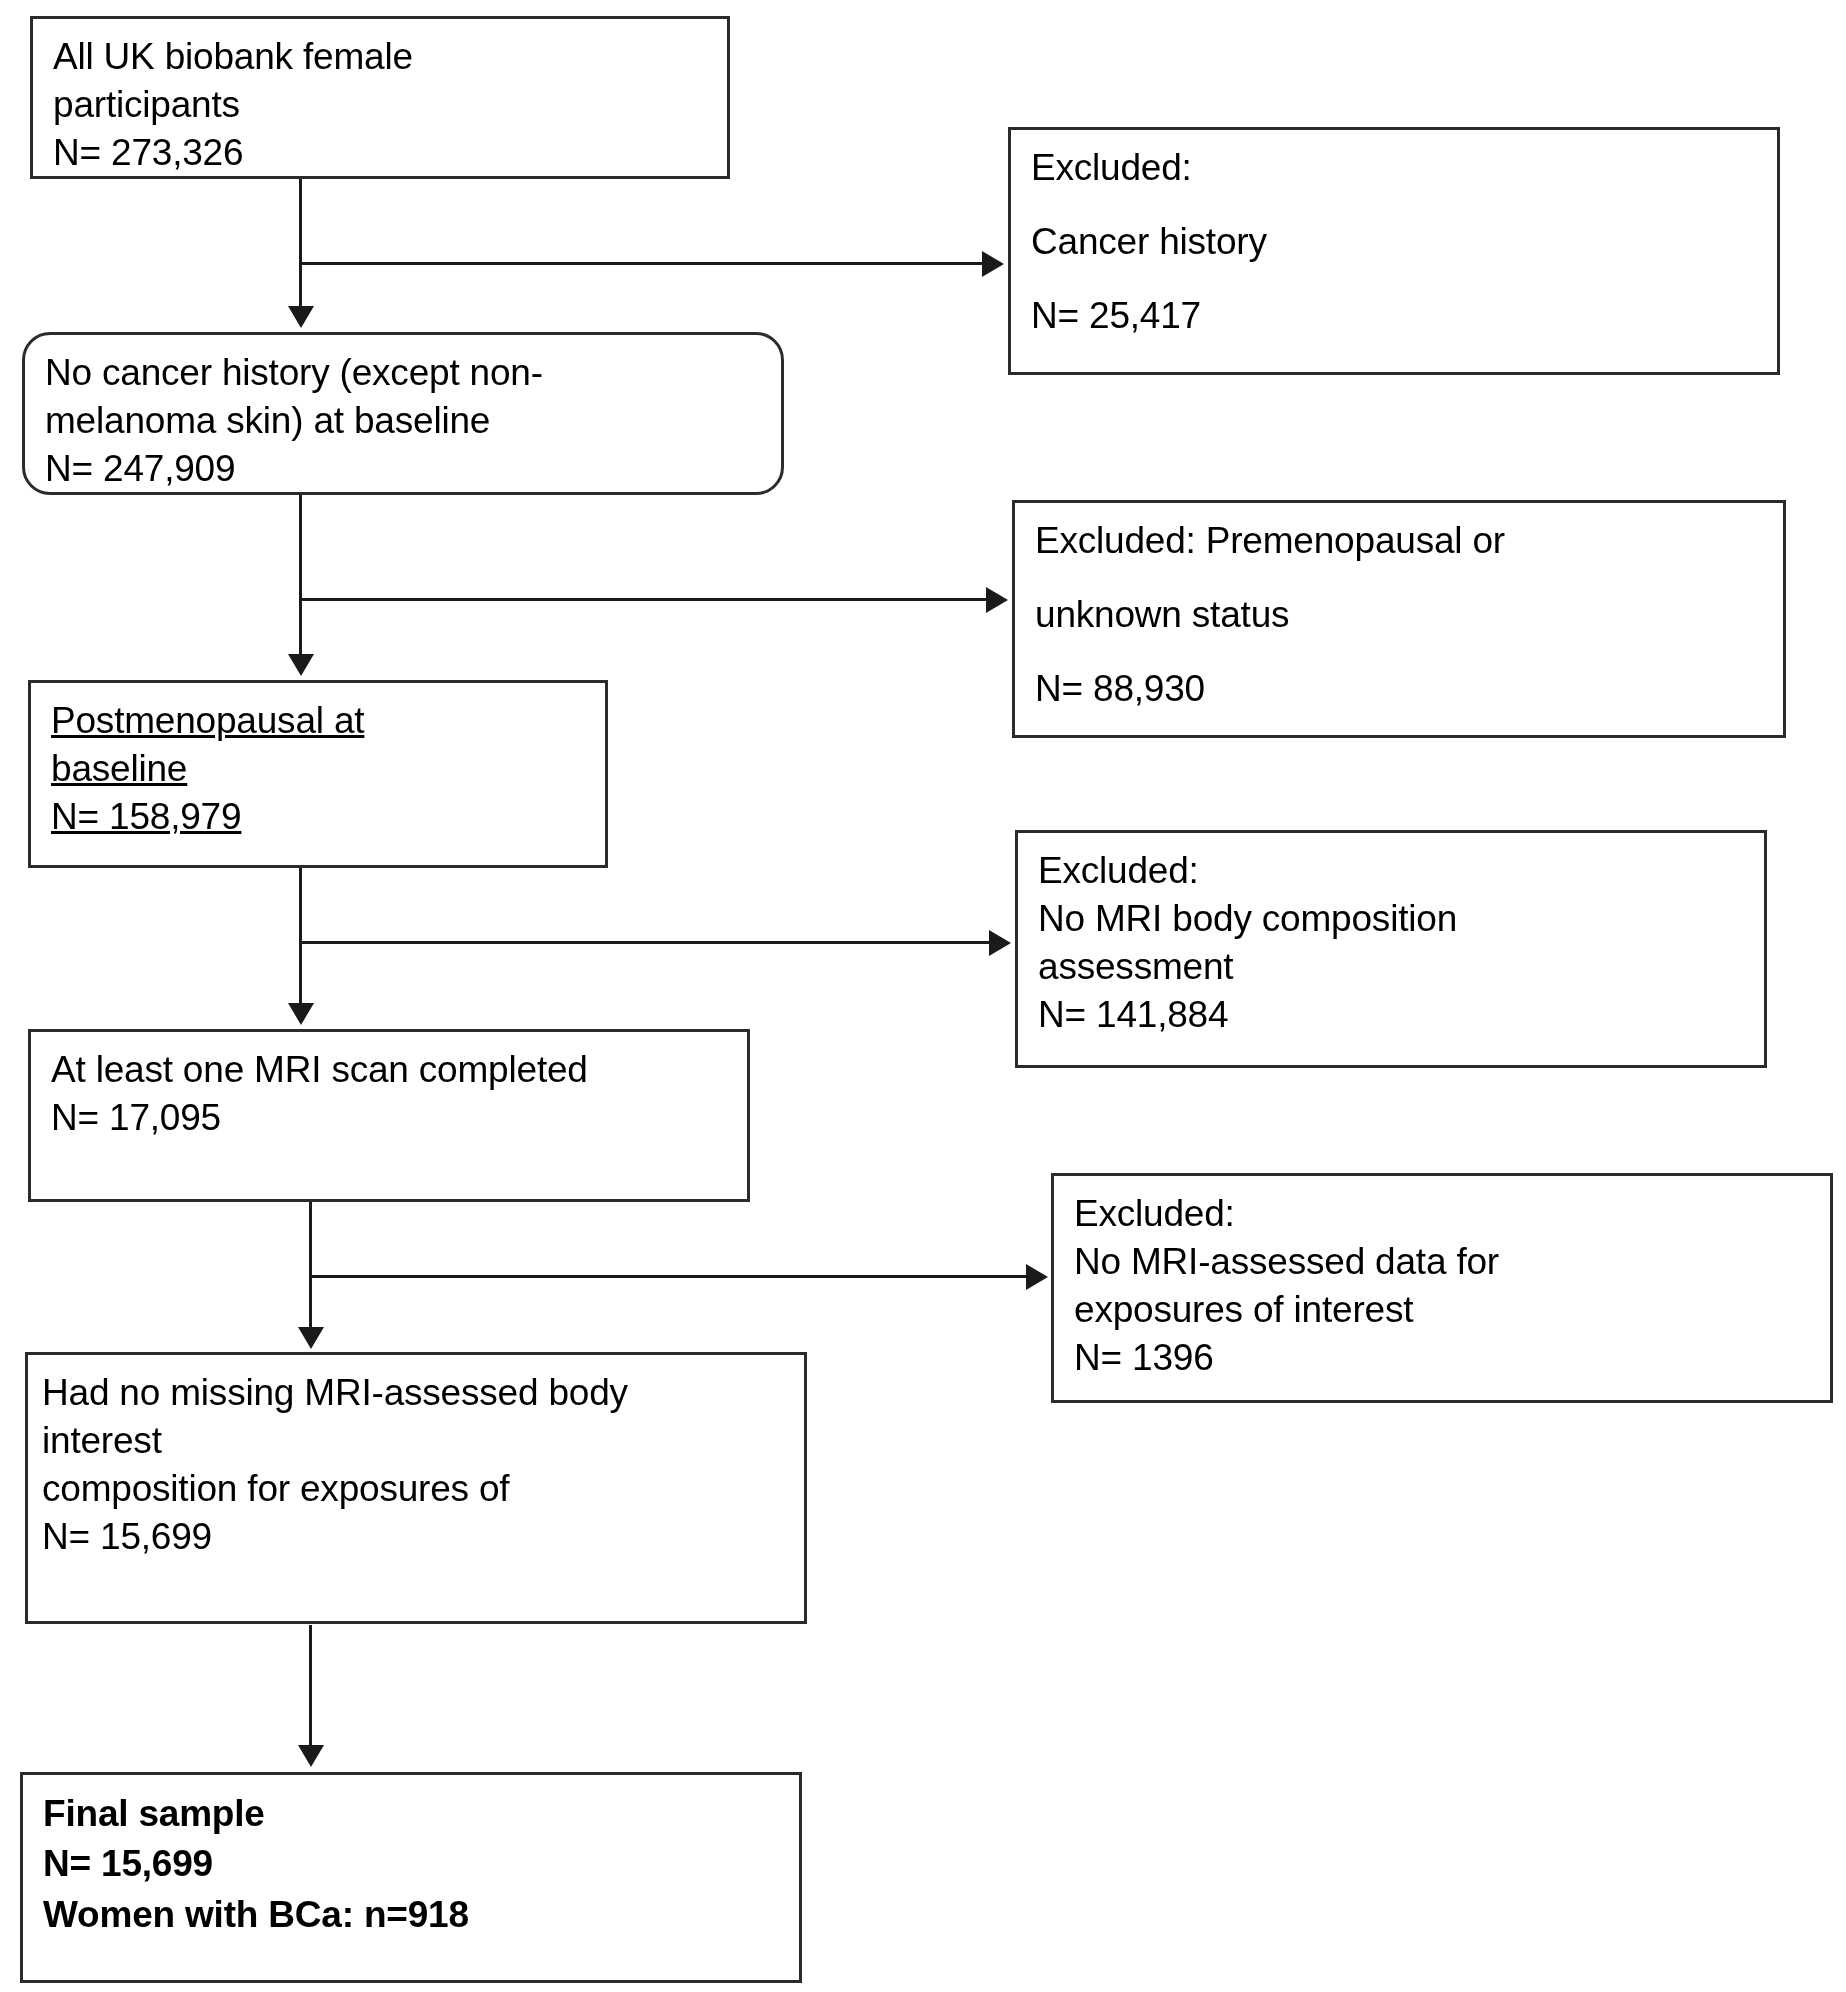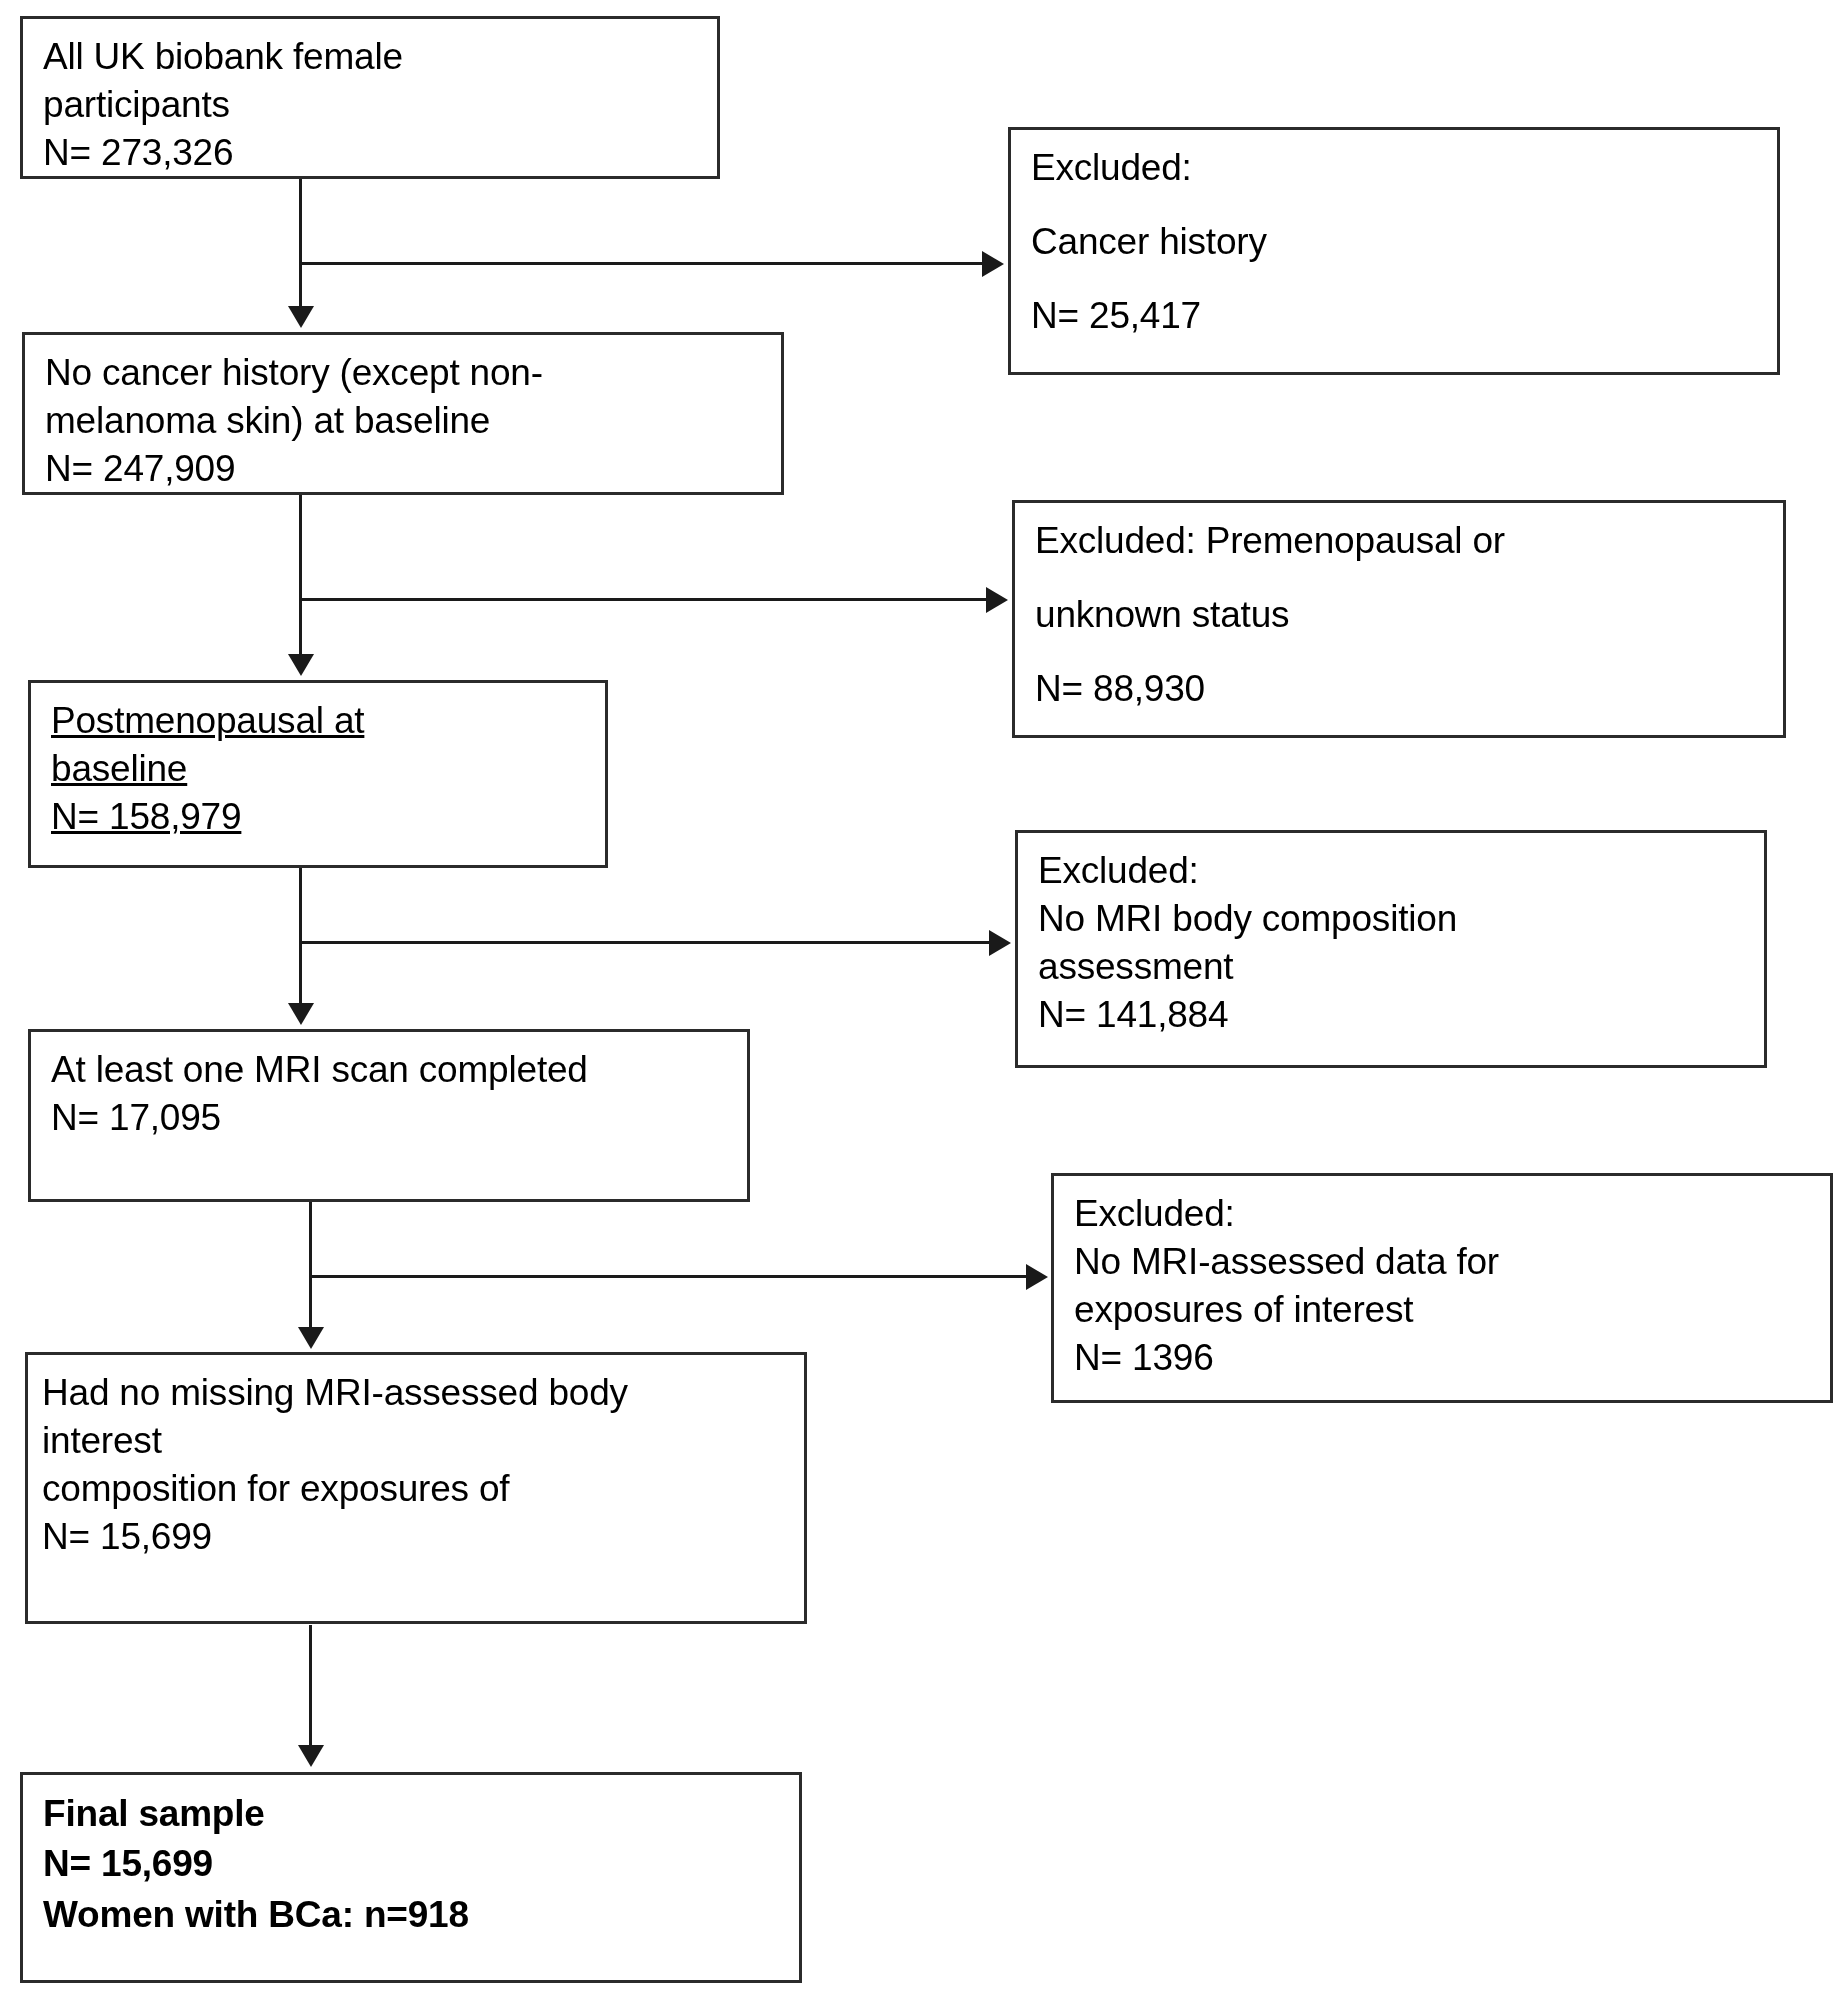--- a/index.html
+++ b/index.html
@@ -65,27 +65,27 @@
     border-top: 13px solid transparent;
     border-bottom: 13px solid transparent;
     border-left: 22px solid #1a1a1a;
   }
 </style>
 </head>
 <body>
 
 <div id="canvas">
 
-  <div class="node" style="left:20px; top:16px; width:700px; height:163px;">
+  <div class="node" style="left:30px; top:16px; width:700px; height:163px;">
     <div class="line">All UK biobank female</div>
     <div class="line">participants</div>
     <div class="line">N= 273,326</div>
   </div>
 
-  <div class="node" style="left:22px; top:332px; width:762px; height:163px;">
+  <div class="node" style="left:22px; top:332px; width:762px; height:163px;border-radius:28px;">
     <div class="line">No cancer history (except non-</div>
     <div class="line">melanoma skin) at baseline</div>
     <div class="line">N= 247,909</div>
   </div>
 
   <div class="node" style="left:28px; top:680px; width:580px; height:188px;text-decoration:underline;">
     <div class="line">Postmenopausal at</div>
     <div class="line">baseline</div>
     <div class="line">N= 158,979</div>
   </div>

